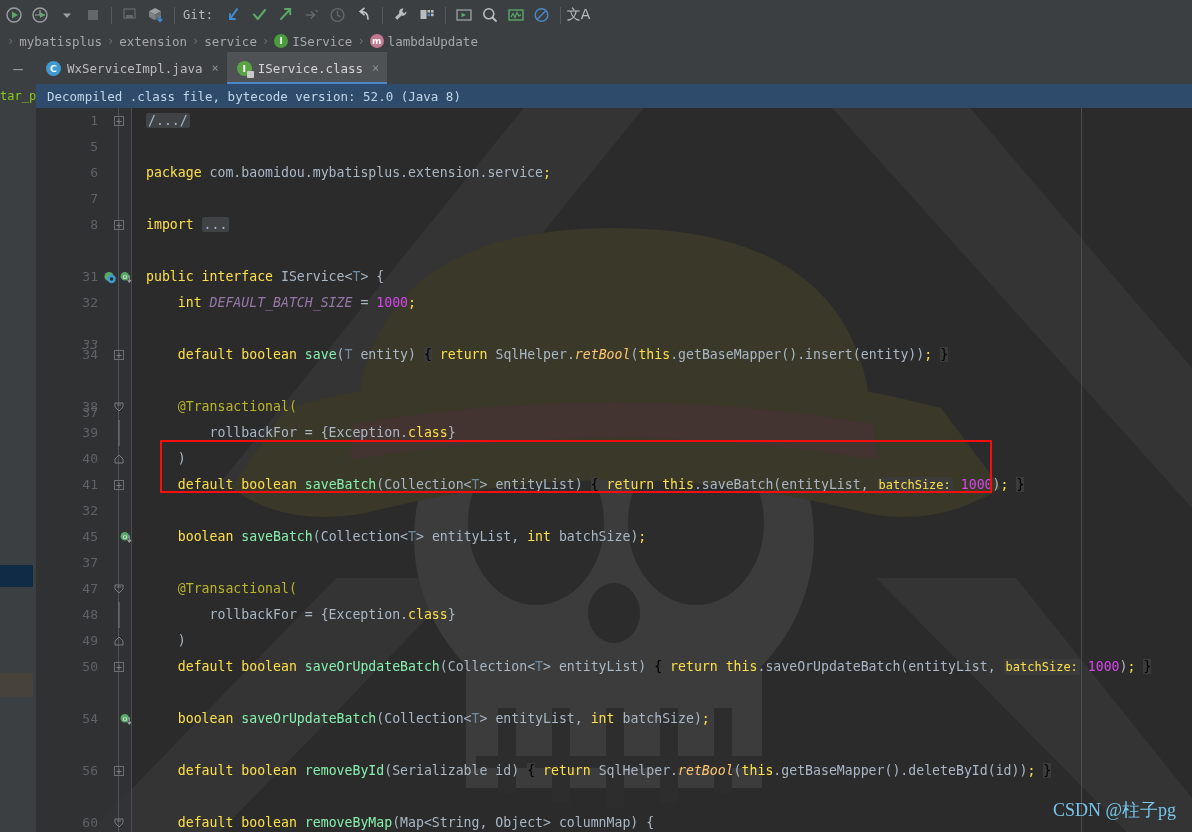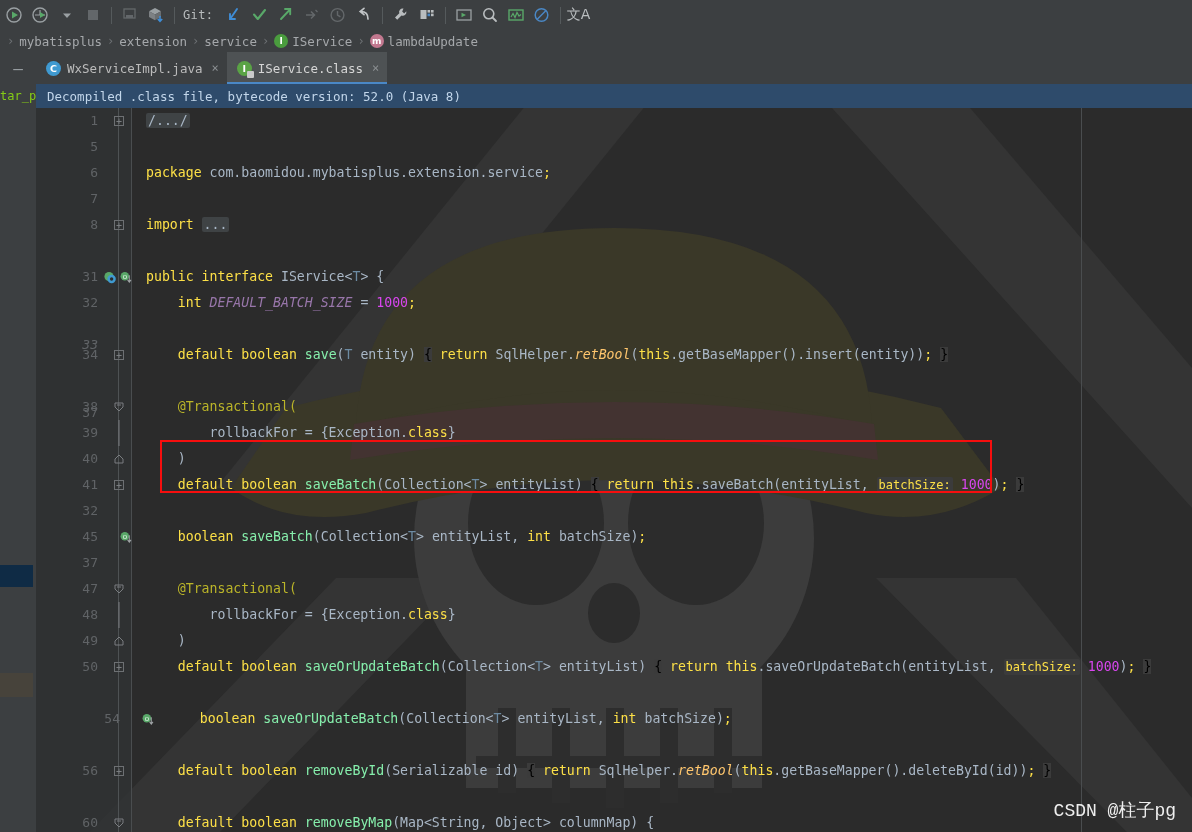--- a/index.html
+++ b/index.html
@@ -156,21 +156,21 @@
     border: 2px solid #f60e0e; z-index: 6; pointer-events: none;
   }
 
   #rightdiv {
     position: absolute; top: 0; left: 1045px; width: 1px; height: 724px;
     background: #4a4d4f; z-index: 3;
   }
 
   #csdn {
     position: absolute; right: 16px; bottom: 10px; z-index: 8;
-    color: #ffffff; font-size: 18px; font-family: Liberation Mono, monospace;
+    color: #7dd3fc; font-size: 18px; font-family: Liberation Serif, serif;
     opacity: .92;
   }
 </style>
 </head>
 <body>
 
 <div id="app">
 
   <div id="toolbar">
       <div class="tb-icon">
@@ -423,21 +423,21 @@
               <path d="M1 1 L9 1 L9 5 L5 9 L1 5 Z" fill="none" stroke="#7a7d80"></path>
               <path d="M3 3 L7 3" stroke="#7a7d80"></path>
             </svg></span><span class="code"><span class="txt">    </span><span class="an">@Transactional(</span></span></div>
         <div class="row" style="top: 494px; position: absolute; left: 0px; right: 0px;"><span class="lnum">48</span><span class="fold"><svg width="10" height="26" viewBox="0 0 10 26" style="margin-top:-8px">
               <path d="M5 0 L5 26" stroke="#7a7d80"></path>
             </svg></span><span class="code"><span class="txt">        rollbackFor = {Exception.</span><span class="kw">class</span><span class="txt">}</span></span></div>
         <div class="row" style="top: 520px; position: absolute; left: 0px; right: 0px;"><span class="lnum">49</span><span class="fold"><svg width="10" height="10" viewBox="0 0 10 10">
               <path d="M1 9 L9 9 L9 5 L5 1 L1 5 Z" fill="none" stroke="#7a7d80"></path>
             </svg></span><span class="code"><span class="txt">    )</span></span></div>
         <div class="row" style="top: 546px; position: absolute; left: 0px; right: 0px;"><span class="lnum">50</span><span class="fold fold-box">+</span><span class="code"><span class="txt">    </span><span class="kw">default boolean </span><span class="fn">saveOrUpdateBatch</span><span class="txt">(Collection&lt;</span><span class="gen">T</span><span class="txt">&gt; entityList) </span><span class="brace-hl">{</span><span class="txt"> </span><span class="kw">return </span><span class="kw">this</span><span class="txt">.saveOrUpdateBatch(entityList, </span><span class="hint">batchSize:</span><span class="txt"> </span><span class="num">1000</span><span class="txt">)</span><span class="kw">;</span><span class="txt"> </span><span class="brace-hl">}</span></span></div>
-        <div class="row" style="top: 598px; position: absolute; left: 0px; right: 0px; margin-left: 22px;"><span class="lnum">54</span><span class="gico" style="left: 84px;"><svg width="14" height="14" viewBox="0 0 14 14">
+        <div class="row" style="top: 598px; position: absolute; left: 0px; right: 0px;"><span class="lnum">54</span><span class="gico" style="left: 84px;"><svg width="14" height="14" viewBox="0 0 14 14">
               <circle cx="5.2" cy="5.2" r="4.6" fill="#59a869"></circle>
               <text x="5.2" y="8" font-size="6" fill="#ffffff" text-anchor="middle" font-family="DejaVu Sans">O</text>
               <path d="M10 4 L10 11 M8.2 9 L10 11.4 L11.8 9" stroke="#a0a4a7" stroke-width="1.1" fill="none"></path>
             </svg></span><span class="code"><span class="txt">    </span><span class="kw">boolean </span><span class="fn">saveOrUpdateBatch</span><span class="txt">(Collection&lt;</span><span class="gen">T</span><span class="txt">&gt; entityList, </span><span class="kw">int </span><span class="txt">batchSize)</span><span class="kw">;</span></span></div>
         <div class="row" style="top: 650px; position: absolute; left: 0px; right: 0px;"><span class="lnum">56</span><span class="fold fold-box">+</span><span class="code"><span class="txt">    </span><span class="kw">default boolean </span><span class="fn">removeById</span><span class="txt">(Serializable id) </span><span class="brace-hl">{</span><span class="txt"> </span><span class="kw">return </span><span class="txt">SqlHelper.</span><span class="itl">retBool</span><span class="txt">(</span><span class="kw">this</span><span class="txt">.getBaseMapper().deleteById(id))</span><span class="kw">;</span><span class="txt"> </span><span class="brace-hl">}</span></span></div>
         <div class="row" style="top: 702px; position: absolute; left: 0px; right: 0px;"><span class="lnum">60</span><span class="fold"><svg width="10" height="10" viewBox="0 0 10 10">
               <path d="M1 1 L9 1 L9 5 L5 9 L1 5 Z" fill="none" stroke="#7a7d80"></path>
               <path d="M3 3 L7 3" stroke="#7a7d80"></path>
             </svg></span><span class="code"><span class="txt">    </span><span class="kw">default boolean </span><span class="fn">removeByMap</span><span class="txt">(Map&lt;String, Object&gt; columnMap) {</span></span></div>
       </div>

